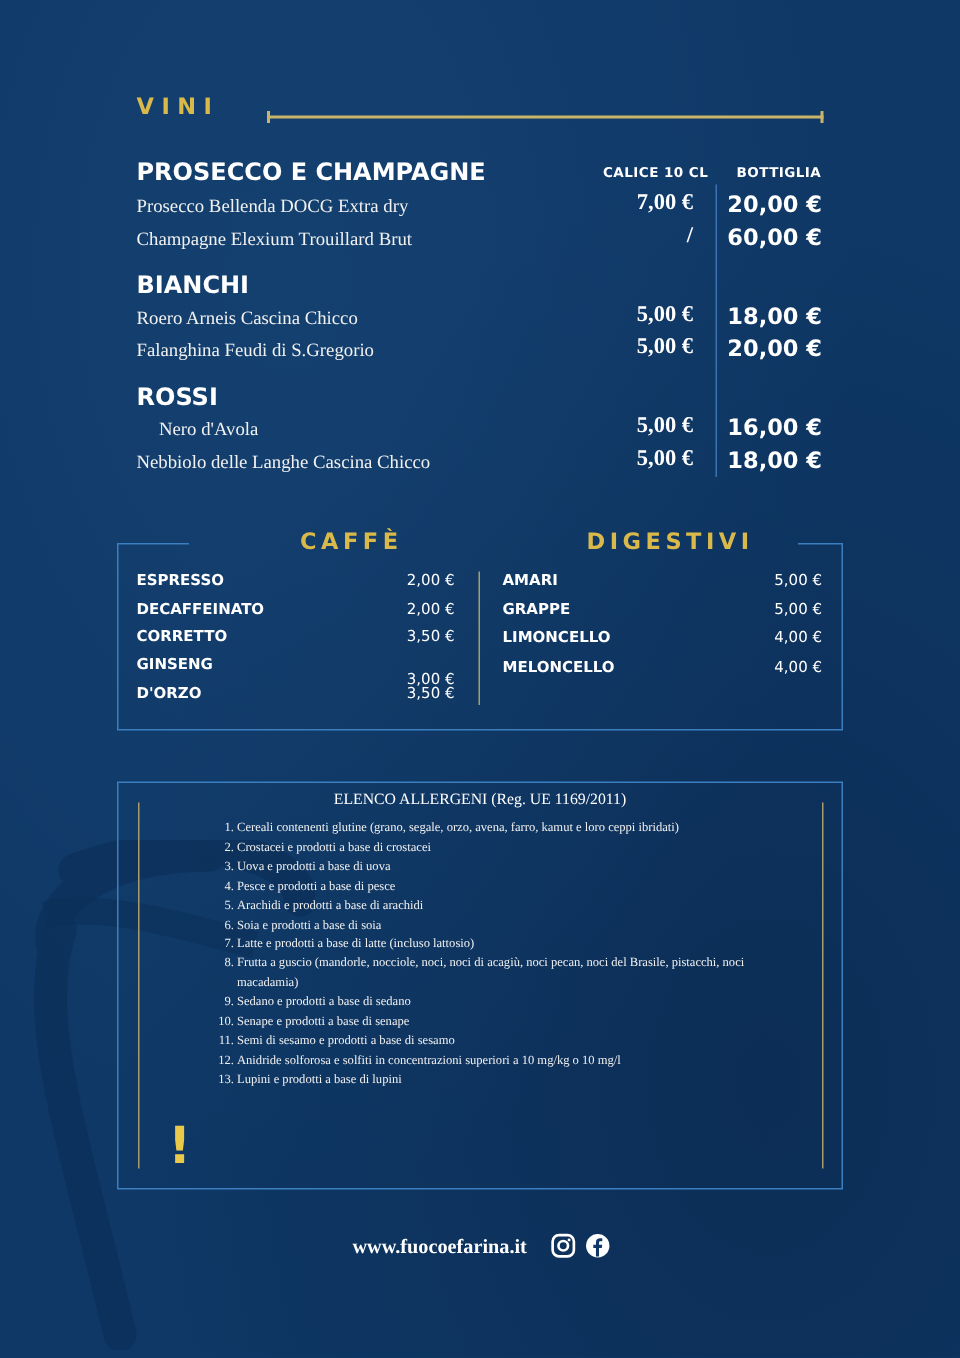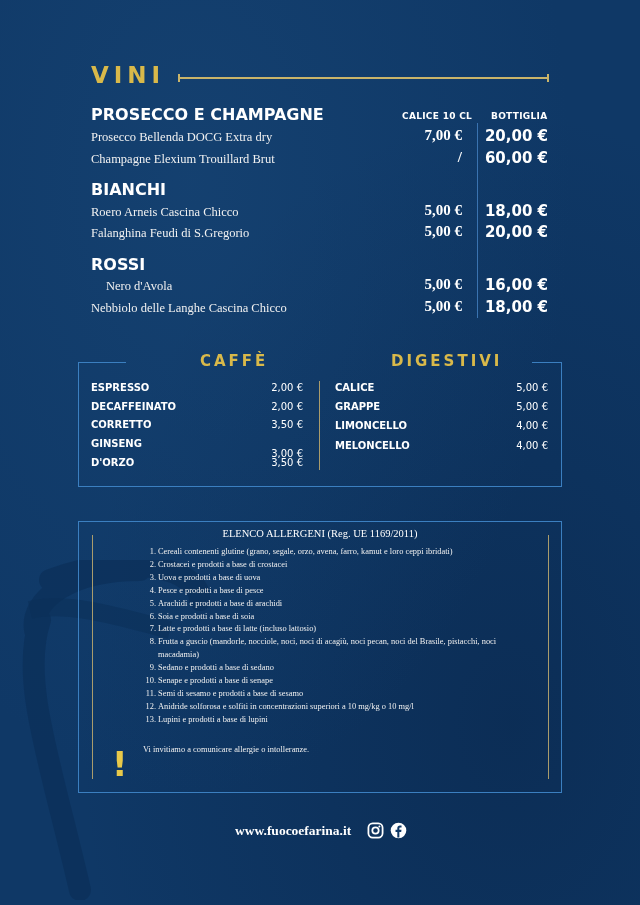--- a/index.html
+++ b/index.html
@@ -13,21 +13,21 @@
     color: #ffffff;
   }
   .watermark {
     position: absolute; left: 10px; top: 560px; width: 200px; height: 340px;
     pointer-events: none;
   }
   .abs { position: absolute; }
 
   
   .vini-title {
-    left: 91px; top: 62px; font-size: 23px; font-weight: bold; color: #d9b94a;
+    left: 91px; top: 62px; font-size: 15px; font-weight: bold; color: #d9b94a;
     letter-spacing: 5px; font-family: "DejaVu Sans", sans-serif;
   }
   .vini-rule { left: 178px; top: 77px; width: 371px; height: 2px; background: #c9b46a; }
   .vini-rule::before, .vini-rule::after {
     content: ""; position: absolute; top: -3px; width: 2px; height: 8px; background: #c9b46a;
   }
   .vini-rule::before { left: 0; }
   .vini-rule::after { right: 0; }
 
   .cat-head { font-size: 16px; font-weight: bold; color: #fff; font-family: "DejaVu Sans", sans-serif; }
@@ -116,21 +116,21 @@
 <div class="abs iprice" style="left:243px; top:382px;">2,00 €</div>
 <div class="abs item" style="left:91px; top:401px;">DECAFFEINATO</div>
 <div class="abs iprice" style="left:243px; top:401px;">2,00 €</div>
 <div class="abs item" style="left:91px; top:419px;">CORRETTO</div>
 <div class="abs iprice" style="left:243px; top:419px;">3,50 €</div>
 <div class="abs item" style="left:91px; top:438px;">GINSENG</div>
 <div class="abs iprice" style="left:243px; top:448px;">3,00 €</div>
 <div class="abs item" style="left:91px; top:457px;">D'ORZO</div>
 <div class="abs iprice" style="left:243px; top:457px;">3,50 €</div>
 
-<div class="abs item" style="left:335px; top:382px;">CALICE</div>
+<div class="abs item" style="left:335px; top:382px;">AMARI</div>
 <div class="abs iprice" style="left:488px; top:382px;">5,00 €</div>
 <div class="abs item" style="left:335px; top:401px;">GRAPPE</div>
 <div class="abs iprice" style="left:488px; top:401px;">5,00 €</div>
 <div class="abs item" style="left:335px; top:420px;">LIMONCELLO</div>
 <div class="abs iprice" style="left:488px; top:420px;">4,00 €</div>
 <div class="abs item" style="left:335px; top:440px;">MELONCELLO</div>
 <div class="abs iprice" style="left:488px; top:440px;">4,00 €</div>
 
 <div class="abs allerg-box"></div>
 <div class="abs gold-vline" style="left:92px; top:535px; height:244px;"></div>
@@ -187,21 +187,20 @@
       <span class="txt">Anidride solforosa e solfiti in concentrazioni superiori a 10 mg/kg o 10 mg/l</span>
     </div>
   <div class="row">
       <span class="num">13.</span>
       <span class="txt">Lupini e prodotti a base di lupini</span>
     </div>
 </div>
 
 <div class="abs excl">!</div>
 <div class="abs note">
-  <div>Vi invitiamo a comunicare allergie o intolleranze.</div>
 </div>
 
 <div class="abs footer-url">www.fuocoefarina.it</div>
 <svg class="abs icon-ig" viewBox="0 0 24 24">
   <rect x="2" y="2" width="20" height="20" rx="6" fill="none" stroke="#fff" stroke-width="2.5"></rect>
   <circle cx="12" cy="12" r="4.5" fill="none" stroke="#fff" stroke-width="2.5"></circle>
   <circle cx="17.5" cy="6.5" r="1.4" fill="#fff"></circle>
 </svg>
 <svg class="abs icon-fb" viewBox="0 0 24 24">
   <circle cx="12" cy="12" r="11" fill="#fff"></circle>

